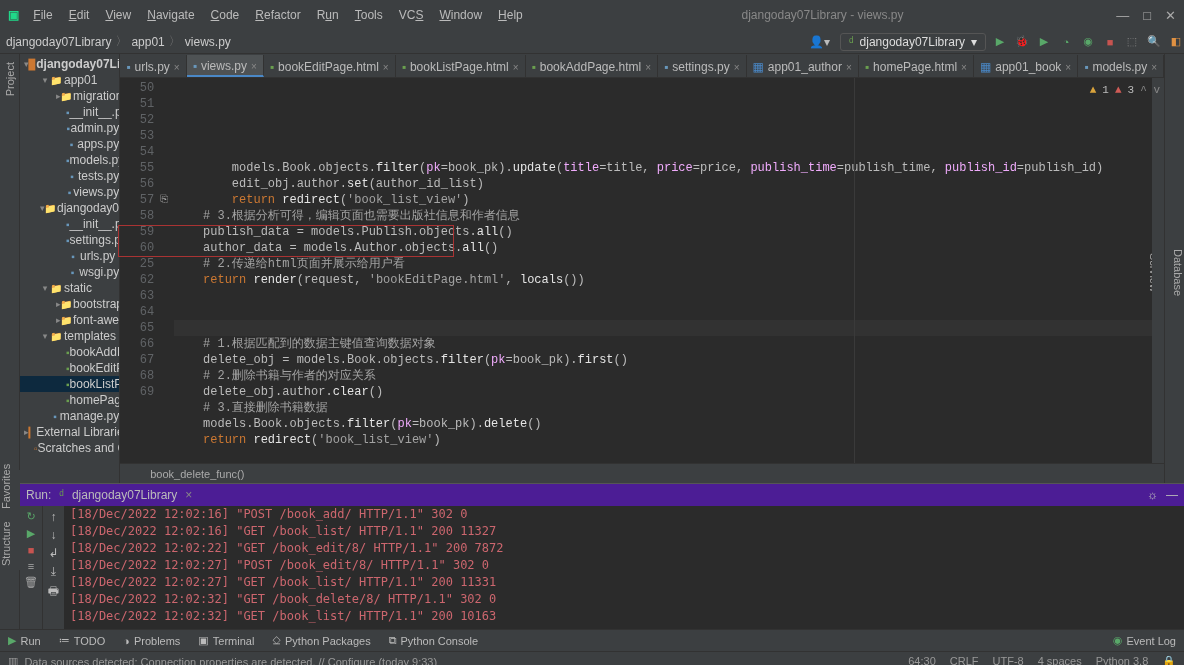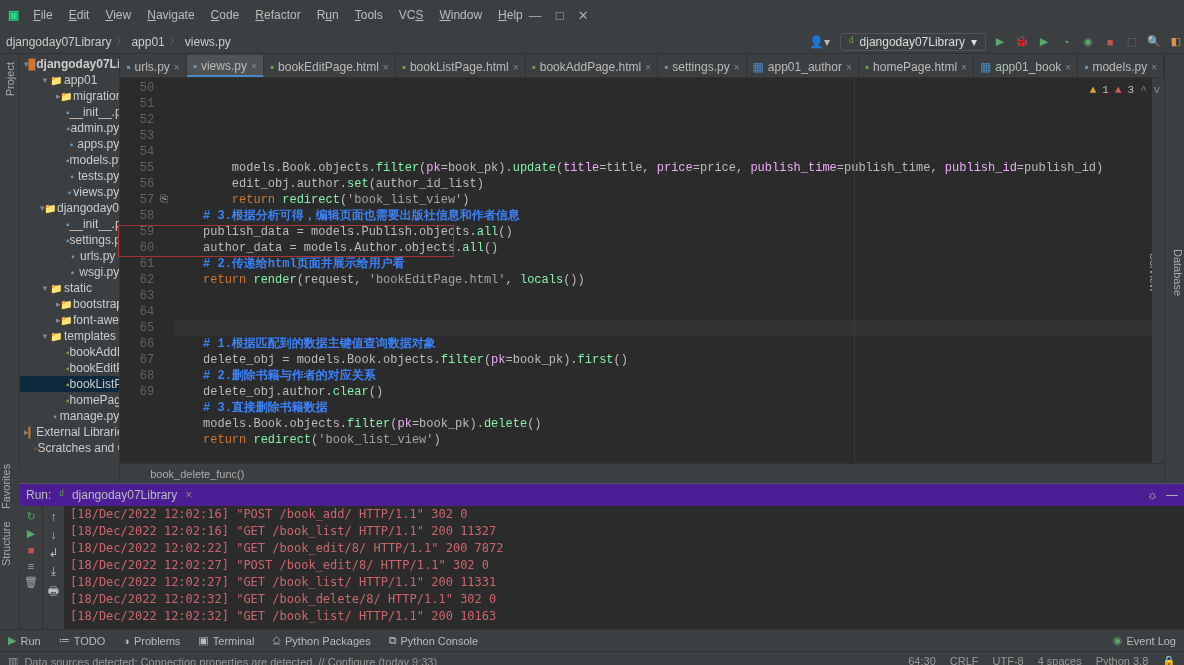--- a/index.html
+++ b/index.html
@@ -32,22 +32,22 @@
 .tab .close { color: #888; font-size: 10px; }
 .code-area { flex: 1; display: flex; position: relative; font-family: "Consolas", "Courier New", monospace; font-size: 12px; line-height: 16px; }
 .gutter { width: 40px; text-align: right; color: #606366; padding: 2px 6px 0 0; user-select: none; }
 .gutter2 { width: 14px; background: #2b2b2b; position:relative;}
 .code { flex: 1; padding-top: 2px; white-space: pre; position: relative; }
 .oline { overflow: hidden; height:16px;}
 .kw { color: #cc7832; }
 .str { color: #a3a3a3; }
 .fn { color: #ffc66d; }
 .param2 { color: #f0abfc;}
-.comment { color: #3b82f6; font-weight: bold; }
-.ident { color: #86efac; }
+.comment { color: #a3a3a3; }
+.ident { color: #e5e5e5; }
 .code-highlight-line { position:absolute; left:0; right:0; height:16px; background:#323232; }
 .red-box { position:absolute; border:1px solid #aa3333; pointer-events:none;}
 .warnings { position:absolute; right:4px; top:4px; font-size:11px; color:#bbb; display:flex; gap:6px; align-items:center;}
 .warnings .yi{color:#d9a33c}
 .warnings .ri{color:#cf5b56}
 .warnings .gi{color:#888}
 .breadcrumb-bottom { height:20px; background:#3c3f41; border-top:1px solid #323232; color:#aaa; font-size:11px; padding-left:30px; display:flex; align-items:center;}
 .runpanel { height: 146px; border-top:1px solid #555; display:flex; background:#2b2b2b;}
 .runpanel .side-left2{ width:20px; background:#3c3f41; border-right:1px solid #323232;}
 .runpanel .head { height:22px; background:#4c1d95; display:flex; align-items:center; padding:0 6px; gap:8px; color:#bbb; font-size:12px;}
@@ -76,20 +76,21 @@
     <span><u>V</u>iew</span>
     <span><u>N</u>avigate</span>
     <span><u>C</u>ode</span>
     <span><u>R</u>efactor</span>
     <span>R<u>u</u>n</span>
     <span><u>T</u>ools</span>
     <span>VC<u>S</u></span>
     <span><u>W</u>indow</span>
     <span><u>H</u>elp</span>
   </div>
+  <div class="title">djangoday07Library - views.py</div>
   <div class="winctl">
     <span>—</span>
     <span>□</span>
     <span>✕</span>
   </div>
 </div>
 
 <div class="navbar">
   <div class="breadcrumb">
     <span>djangoday07Library</span>
@@ -298,21 +299,21 @@
           <div>51</div>
           <div>52</div>
           <div>53</div>
           <div>54</div>
           <div>55</div>
           <div>56</div>
           <div>57</div>
           <div>58</div>
           <div>59</div>
           <div>60</div>
-          <div>61</div>
+          <div>25</div>
           <div>62</div>
           <div>63</div>
           <div>64</div>
           <div>65</div>
           <div>66</div>
           <div>67</div>
           <div>68</div>
           <div>69</div>
         </div>
       <div class="gutter2">

